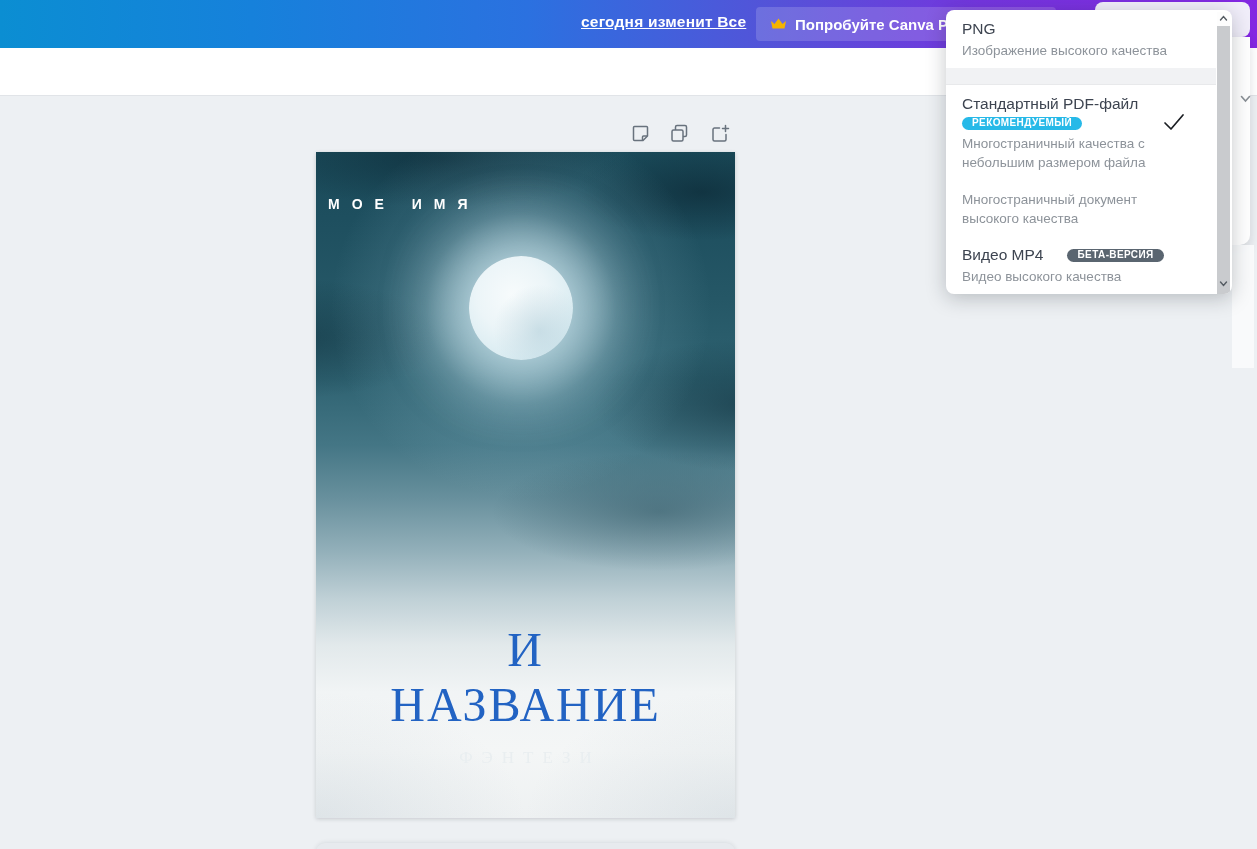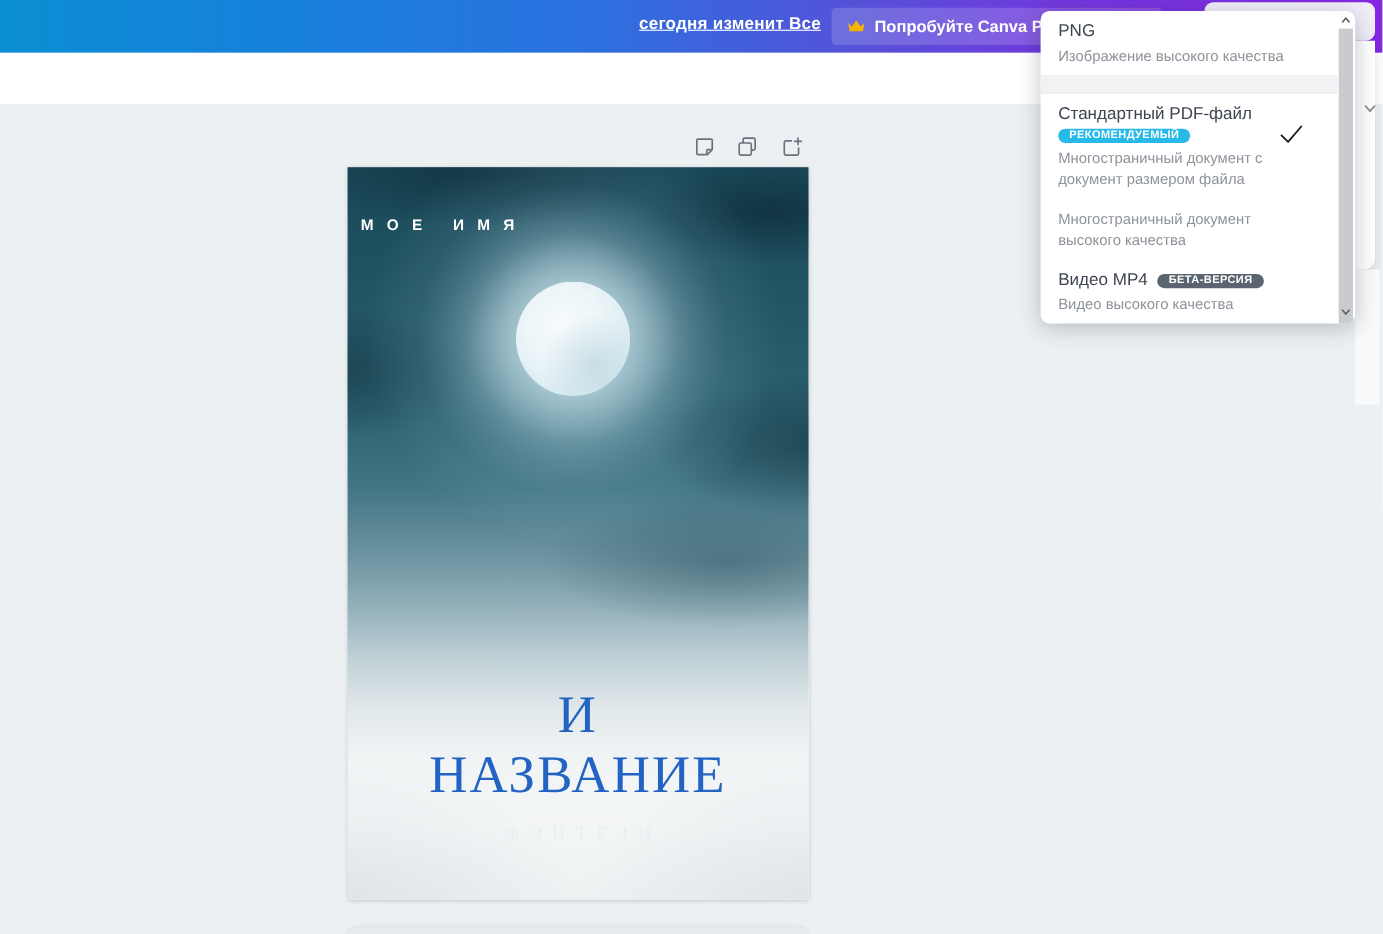--- a/index.html
+++ b/index.html
@@ -99,21 +99,21 @@
   .menu-scroll { position:absolute; left:0; top:0; right:16px; bottom:0; }
   .menu-item { padding:8px 8px 8px 16px; cursor:pointer; position:relative; }
   .menu-item.highlighted { background:#f1f2f4; border-bottom:1px solid #e8e9eb; }
   .mi-title { font-size:15.5px; color:#3d4450; line-height:21px; }
   .mi-desc  { font-size:13.5px; color:#8d939a; line-height:19px; margin-top:2px; max-width:232px; }
   .badge {
     display:inline-block; color:#ffffff; font-size:10px; font-weight:700; letter-spacing:0.4px;
     padding:0 10px 2px; border-radius:10px; margin:2px 0; vertical-align:2px;
   }
   .badge-rec  { background:#27b9e8; }
-  .badge-beta { background:#5a6570; margin-left:9px; }
+  .badge-beta { background:#5a6570; margin-left:24px; }
   .check { position:absolute; right:30px; top:26px; color:#1c1f24; }
 
   
   .menu-sb { position:absolute; right:2px; top:2px; bottom:4px; width:13px; background:#fdfdfd; }
   .sb-lower { position:absolute; left:0; right:0; top:294px; bottom:12px; background:#f1f2f3; }
   .sb-thumb { position:absolute; left:0; right:0; top:14px; height:280px; background:#c9cbce; cursor:grab; }
   .sb-up   { position:absolute; left:0; top:0; width:13px; height:13px; color:#555c63; cursor:pointer; }
   .sb-down { position:absolute; left:0; bottom:0; width:13px; height:13px; color:#555c63; cursor:pointer; }
 
   svg { display:block; }
@@ -187,21 +187,21 @@
         <div class="mi-title">PNG</div>
         <div class="mi-desc">Изображение высокого качества</div>
       </div>
 
       <div class="menu-item highlighted">
       </div>
 
       <div class="menu-item">
         <div class="mi-title">Стандартный PDF-файл</div>
         <span class="badge badge-rec">РЕКОМЕНДУЕМЫЙ</span>
-        <div class="mi-desc">Многостраничный документ с документ размером файла</div>
+        <div class="mi-desc">Многостраничный качества с небольшим размером файла</div>
         <span class="check">
           <svg width="24" height="22" viewBox="0 0 24 22" fill="none" stroke="currentColor" stroke-width="1.7" stroke-linecap="round" stroke-linejoin="round">
             <path d="M3 12 L9 18 L21 4"></path>
           </svg>
         </span>
       </div>
 
       <div class="menu-item">
         <div class="mi-desc">Многостраничный документ высокого качества</div>
       </div>

